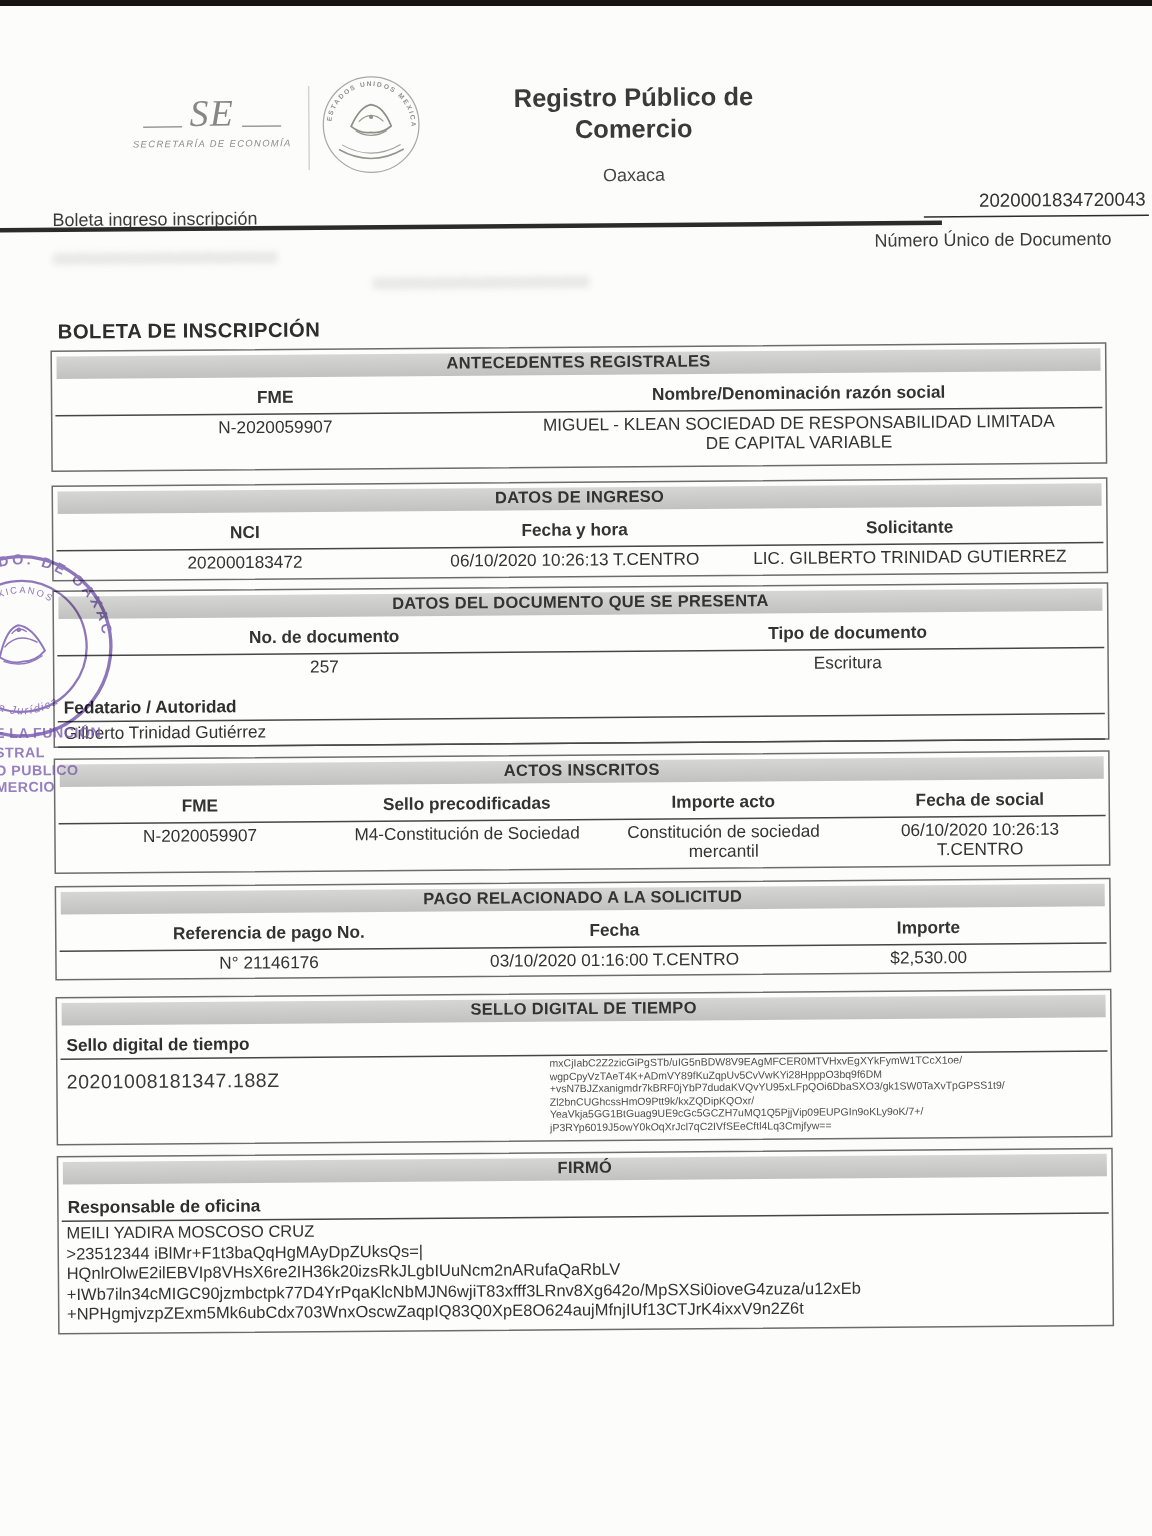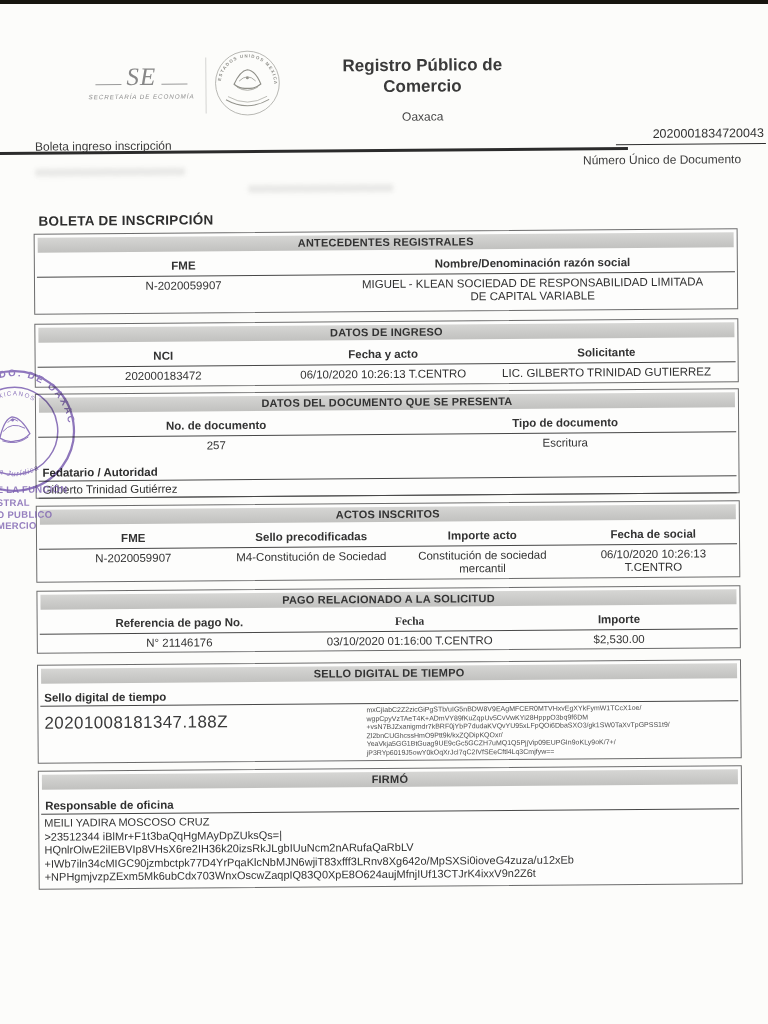--- a/index.html
+++ b/index.html
@@ -36,21 +36,21 @@
   .cols{display:flex;}
   .col{text-align:center;font-size:11.5px;line-height:13.5px;color:#333;box-sizing:border-box;}
   .head .col{font-weight:bold;margin-top:7px;}
   .vals .col{margin-top:3px;}
   .hline{border-top:1.4px solid #464646;margin-top:2px;}
   .wrap2{max-width:345px;margin-left:auto;margin-right:auto;}
   .wrap3{max-width:170px;margin-left:auto;margin-right:auto;}
   .label-left{font-weight:bold;font-size:11.5px;color:#2f2f2f;padding-left:4px;}
   .value-left{font-size:11.5px;color:#333;padding-left:4px;margin-top:2px;}
   .sello-row{display:flex;margin-top:2px;}
-  .timestamp{font-size:17px;letter-spacing:.4px;color:#3a3a3a;padding-left:4px;margin-top:5px;}
+  .timestamp{font-size:13px;letter-spacing:.4px;color:#3a3a3a;padding-left:4px;margin-top:5px;}
   .hash{margin-left:auto;margin-right:4px;width:368px;font-size:7px;line-height:8.6px;color:#4e4e4e;word-break:break-all;}
   .sig-block{padding-left:3px;font-size:11px;line-height:13.6px;color:#333;margin-top:2px;word-break:break-all;}
 
   
   .stamp{position:absolute;left:-62px;top:352px;opacity:.85;mix-blend-mode:multiply;z-index:6;
          transform:rotate(-8deg);}
   .stamp-frag{position:absolute;left:-4px;font-weight:bold;font-size:9.5px;color:#7c60b0;opacity:.8;
               letter-spacing:.3px;z-index:6;white-space:nowrap;}
 </style>
 </head>
@@ -116,21 +116,21 @@
         <div class="col" style="width:58%;">
             <div class="wrap2">MIGUEL - KLEAN SOCIEDAD DE RESPONSABILIDAD LIMITADA DE CAPITAL VARIABLE</div>
           </div>
       </div>
     </section>
 
     <section class="box" style="top:321px;height:64px;">
       <div class="bar">DATOS DE INGRESO</div>
       <div class="cols head">
         <div class="col" style="width:36%;">NCI</div>
-        <div class="col" style="width:27%;">Fecha y acto</div>
+        <div class="col" style="width:27%;">Fecha y hora</div>
         <div class="col" style="width:37%;">Solicitante</div>
       </div>
       <div class="hline"></div>
       <div class="cols vals">
         <div class="col" style="width:36%;">202000183472</div>
         <div class="col" style="width:27%;white-space:nowrap;">06/10/2020 10:26:13 T.CENTRO</div>
         <div class="col" style="width:37%;white-space:nowrap;">LIC. GILBERTO TRINIDAD GUTIERREZ</div>
       </div>
     </section>
 
@@ -169,21 +169,21 @@
         <div class="col" style="width:24%;">
             <div class="wrap3" style="max-width:130px;">06/10/2020 10:26:13 T.CENTRO</div>
           </div>
       </div>
     </section>
 
     <section class="box" style="top:588px;height:63px;">
       <div class="bar">PAGO RELACIONADO A LA SOLICITUD</div>
       <div class="cols head">
         <div class="col" style="width:40%;">Referencia de pago No.</div>
-        <div class="col" style="width:26%;font-family:Liberation Serif, serif;">Fecha</div>
+        <div class="col" style="width:26%;">Fecha</div>
         <div class="col" style="width:34%;">Importe</div>
       </div>
       <div class="hline"></div>
       <div class="cols vals">
         <div class="col" style="width:40%;">N° 21146176</div>
         <div class="col" style="width:26%;white-space:nowrap;">03/10/2020 01:16:00 T.CENTRO</div>
         <div class="col" style="width:34%;">$2,530.00</div>
       </div>
     </section>
 

